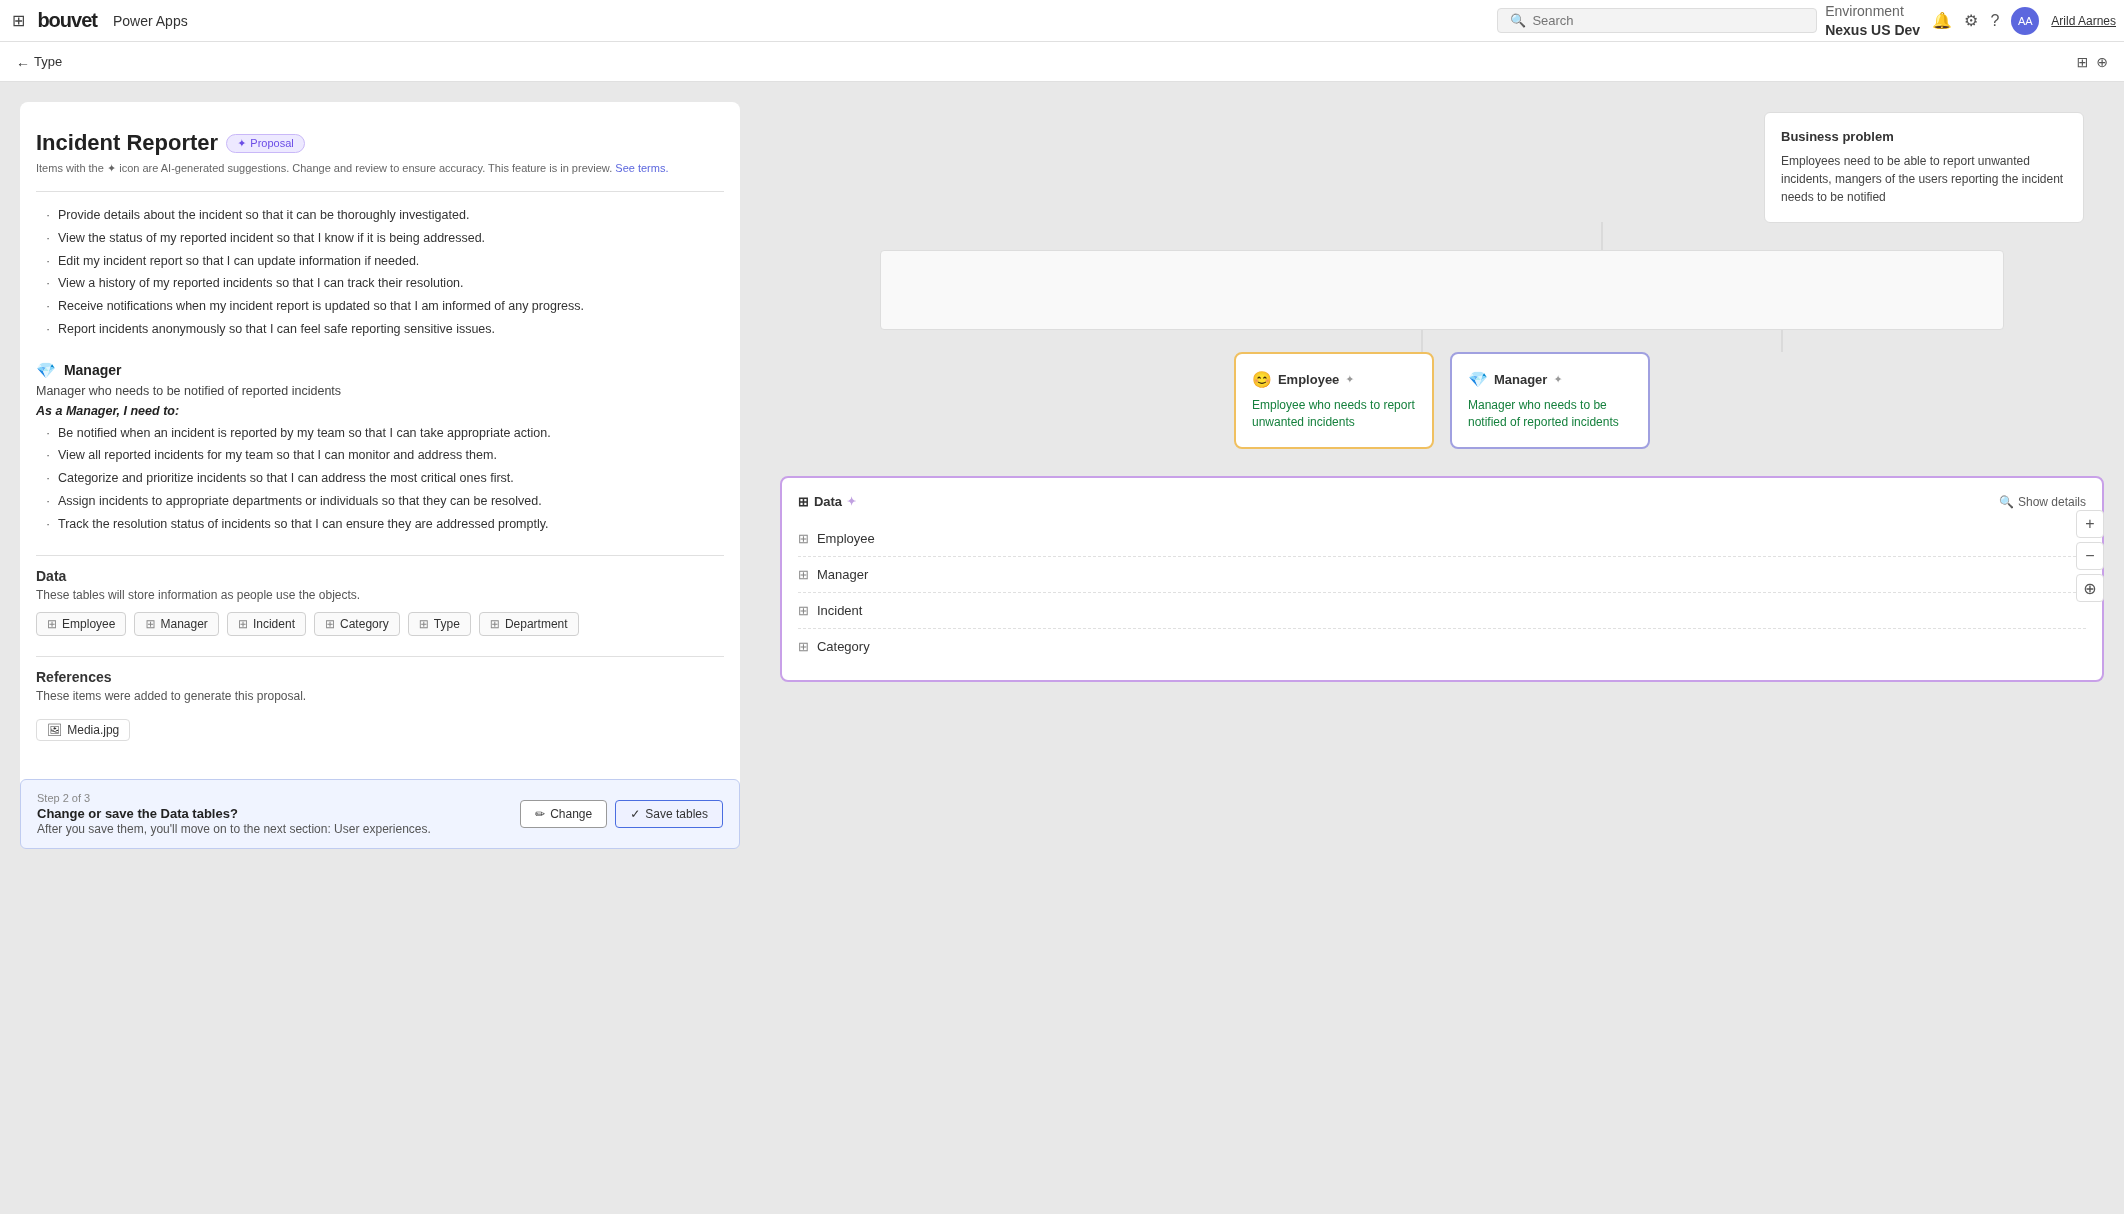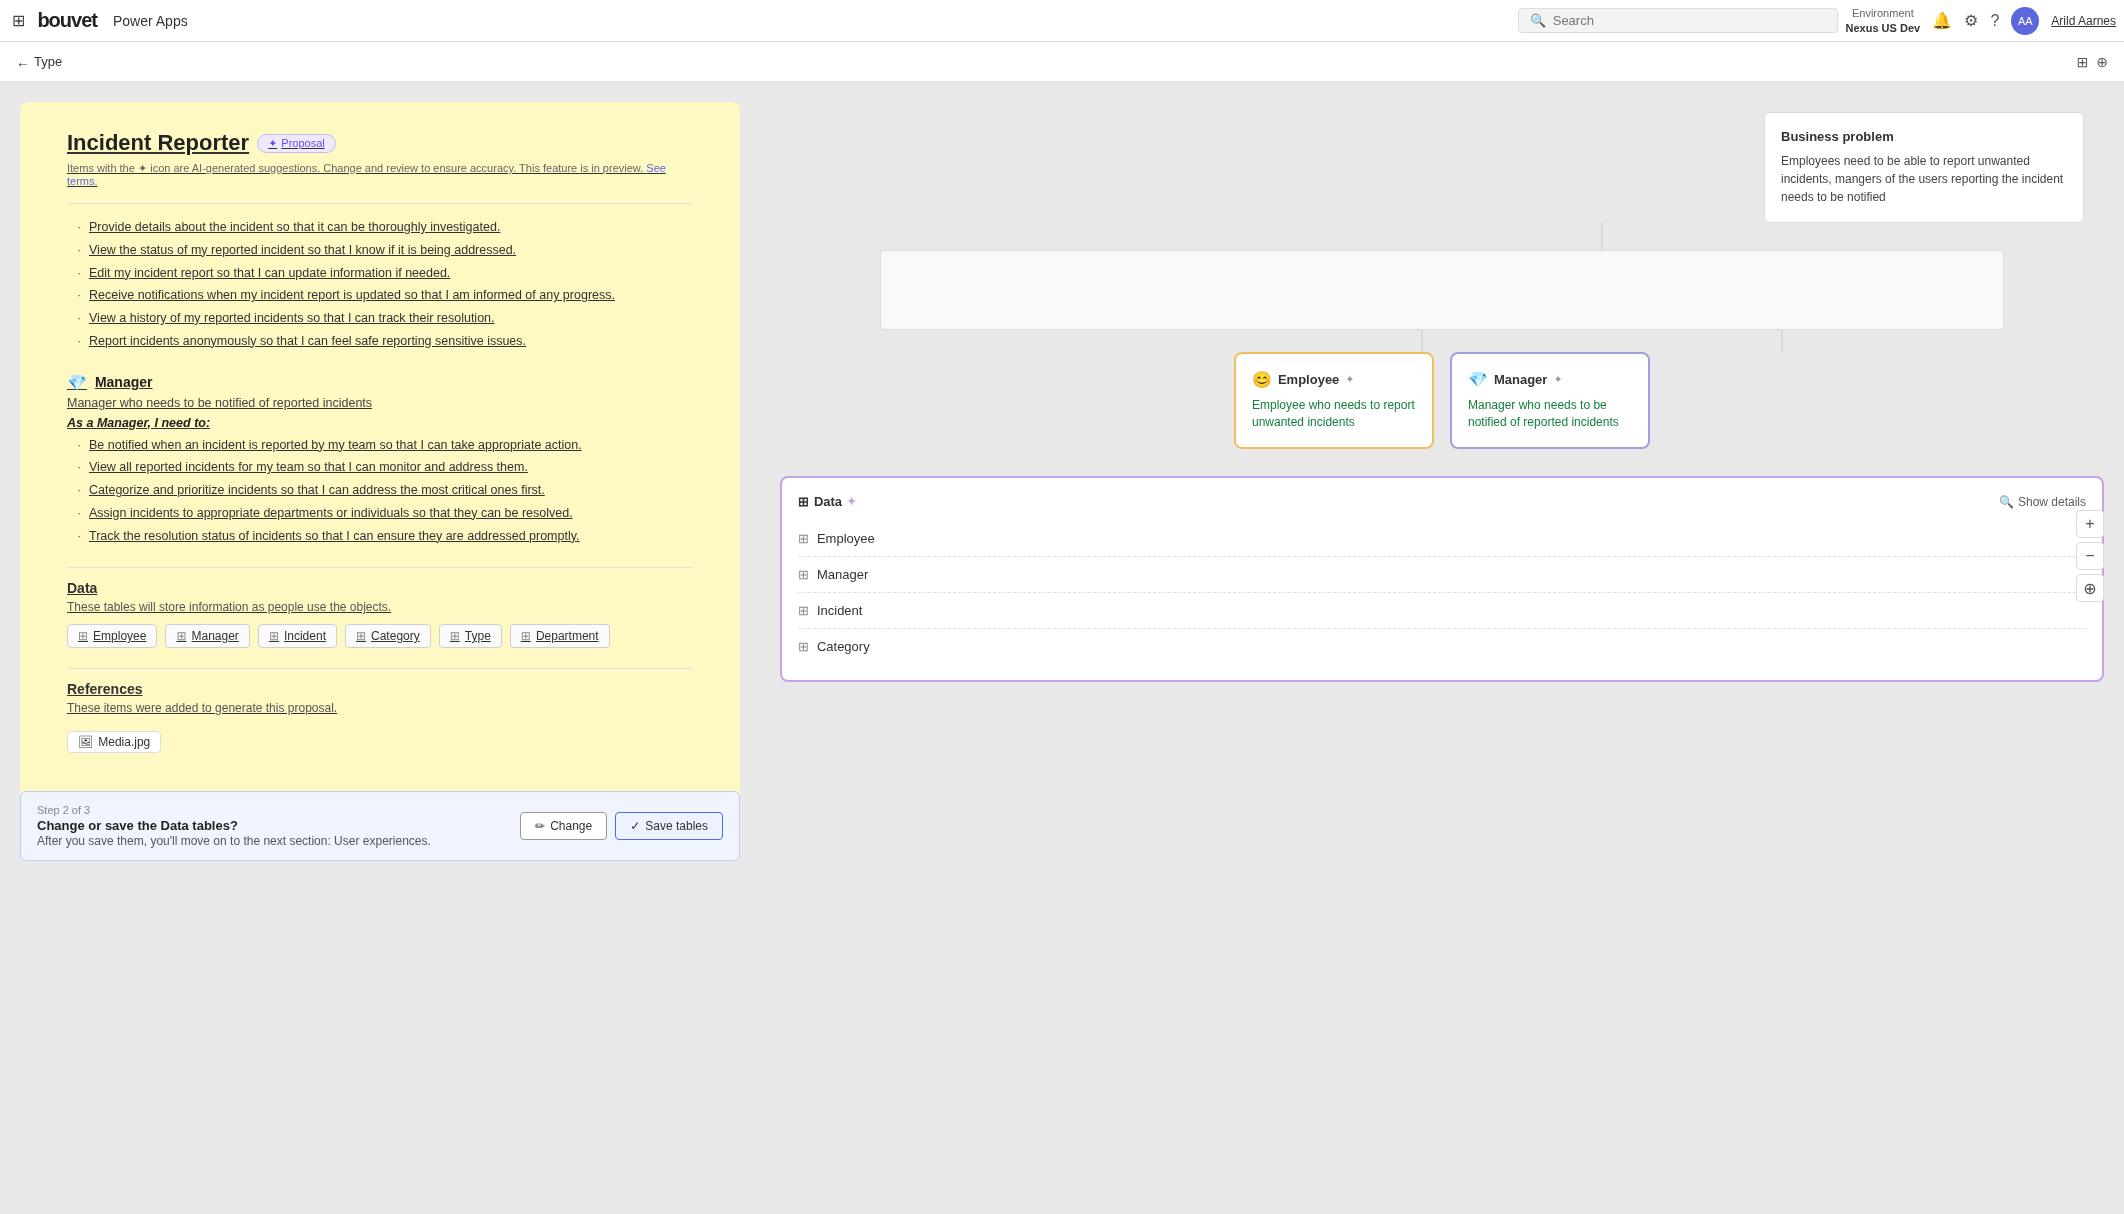--- a/index.html
+++ b/index.html
@@ -19,21 +19,21 @@
     .topbar-logo { font-size: 20px; font-weight: 700; color: #222; letter-spacing: -1px; margin-right: 8px; }
     .topbar-appname { font-size: 14px; color: #333; margin-right: auto; }
     .topbar-search {
       display: flex; align-items: center;
       background: #f3f3f3; border: 1px solid #ddd; border-radius: 4px;
       padding: 4px 12px; gap: 6px;
       width: 320px;
     }
     .topbar-search input { border: none; background: transparent; outline: none; font-size: 13px; width: 100%; }
     .topbar-right { display: flex; align-items: center; gap: 12px; }
-    .env-label { font-size: 11px; color: #666; text-align: center; line-height: 1.3; }
+    .env-label { font-size: 14px; color: #666; text-align: left; line-height: 1.3; }
     .env-name { font-weight: 600; color: #333; }
     .topbar-icon { font-size: 16px; color: #555; cursor: pointer; }
     .user-avatar { width: 28px; height: 28px; border-radius: 50%; background: #5c67de; color: #fff; display: flex; align-items: center; justify-content: center; font-size: 11px; cursor: pointer; }
 
     
     .subbar {
       height: 40px;
       background: #fff;
       border-bottom: 1px solid #e0e0e0;
       display: flex;
@@ -53,25 +53,24 @@
 
     
     .left-panel {
       width: 760px;
       background: #e8e8e8;
       padding: 20px;
       overflow-y: auto;
       flex-shrink: 0;
     }
     .content-card {
-      background: #fef9c3;
+      background: #ffffff;
       border-radius: 8px;
-      padding: 28px 47px;
+      padding: 28px 16px;
       position: relative;
-      text-decoration: underline;
     }
 
     .card-title {
       font-size: 22px;
       font-weight: 600;
       color: #222;
       display: flex;
       align-items: center;
       gap: 8px;
       margin-bottom: 6px;
@@ -336,22 +335,22 @@
         <span>Items with the ✦ icon are AI-generated suggestions. Change and review to ensure accuracy. This feature is in preview. </span>
         <a href="#">See terms.</a>
       </div>
 
       <hr class="divider">
 
       <ul class="bullet-list">
         <li>Provide details about the incident so that it can be thoroughly investigated.</li>
         <li>View the status of my reported incident so that I know if it is being addressed.</li>
         <li>Edit my incident report so that I can update information if needed.</li>
+        <li>View a history of my reported incidents so that I can track their resolution.</li>
         <li>Receive notifications when my incident report is updated so that I am informed of any progress.</li>
-        <li>View a history of my reported incidents so that I can track their resolution.</li>
         <li>Report incidents anonymously so that I can feel safe reporting sensitive issues.</li>
       </ul>
 
       <div class="section-heading">
         <span class="section-heading-icon mgr-icon">💎</span>
         <span class="section-heading-title">Manager</span>
       </div>
       <div class="section-subtitle">Manager who needs to be notified of reported incidents</div>
       <div class="as-label">As a Manager, I need to:</div>
       <ul class="bullet-list">

